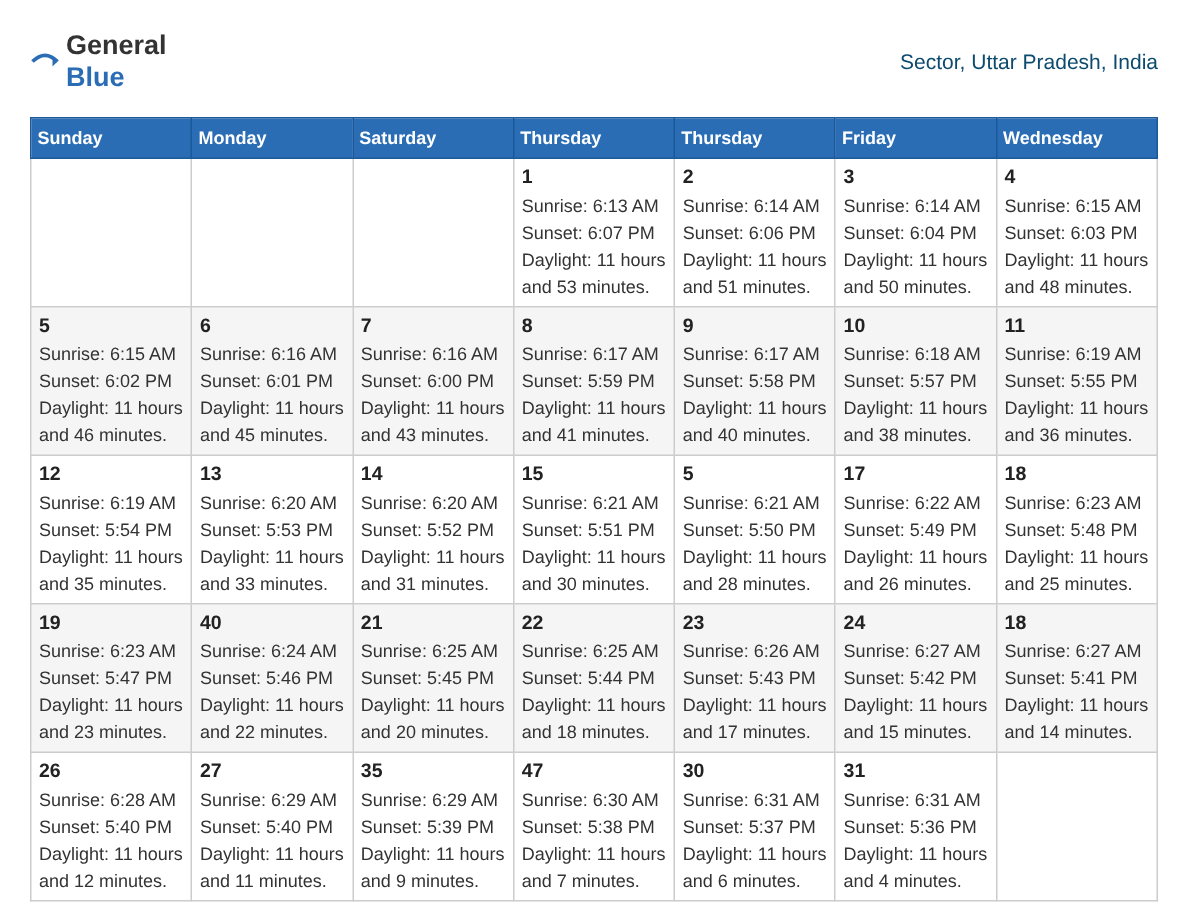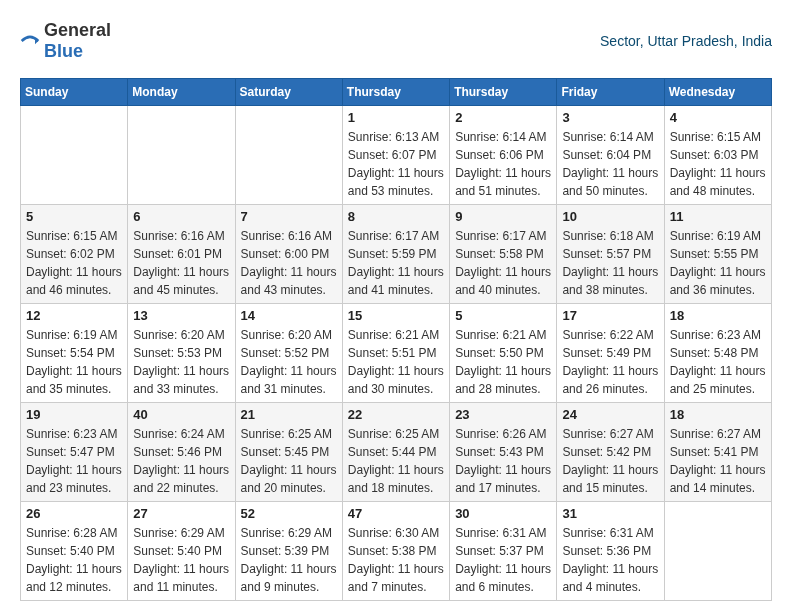--- a/index.html
+++ b/index.html
@@ -234,21 +234,21 @@
       <tr>
         <td>
           <div class="day-number">26</div>
           <div class="day-info">Sunrise: 6:28 AM<br>Sunset: 5:40 PM<br>Daylight: 11 hours and 12 minutes.</div>
         </td>
         <td>
           <div class="day-number">27</div>
           <div class="day-info">Sunrise: 6:29 AM<br>Sunset: 5:40 PM<br>Daylight: 11 hours and 11 minutes.</div>
         </td>
         <td>
-          <div class="day-number">52</div>
+          <div class="day-number">35</div>
           <div class="day-info">Sunrise: 6:29 AM<br>Sunset: 5:39 PM<br>Daylight: 11 hours and 9 minutes.</div>
         </td>
         <td>
           <div class="day-number">47</div>
           <div class="day-info">Sunrise: 6:30 AM<br>Sunset: 5:38 PM<br>Daylight: 11 hours and 7 minutes.</div>
         </td>
         <td>
           <div class="day-number">30</div>
           <div class="day-info">Sunrise: 6:31 AM<br>Sunset: 5:37 PM<br>Daylight: 11 hours and 6 minutes.</div>
         </td>

